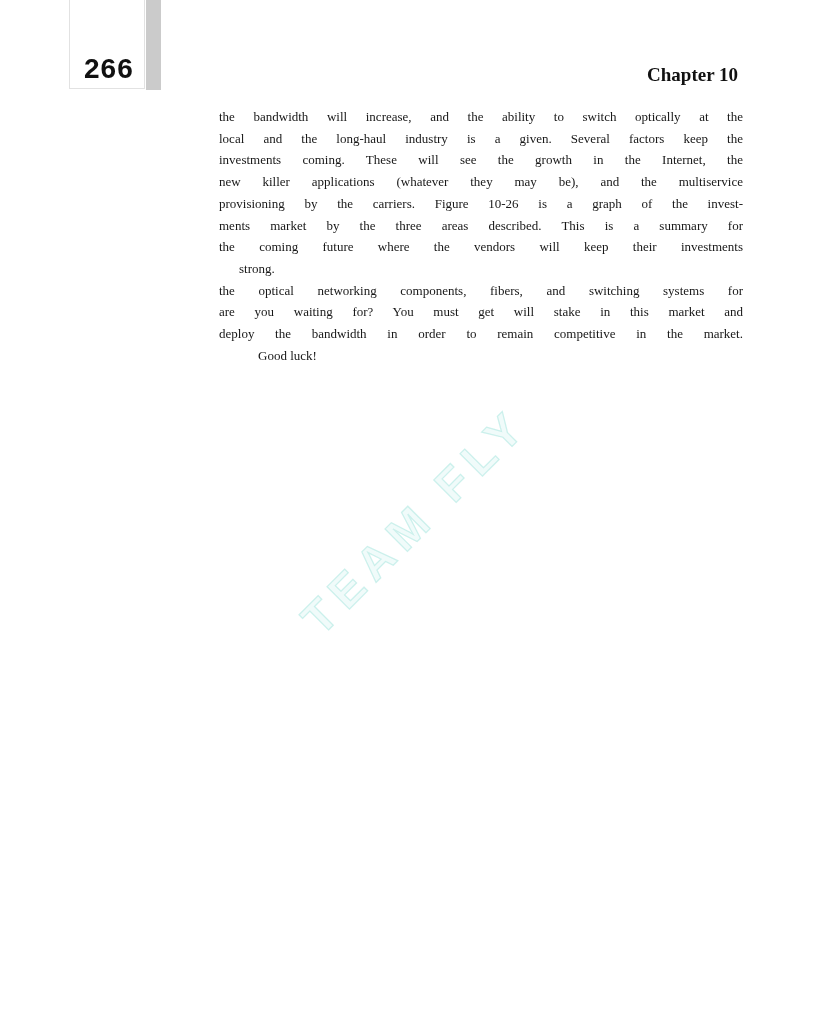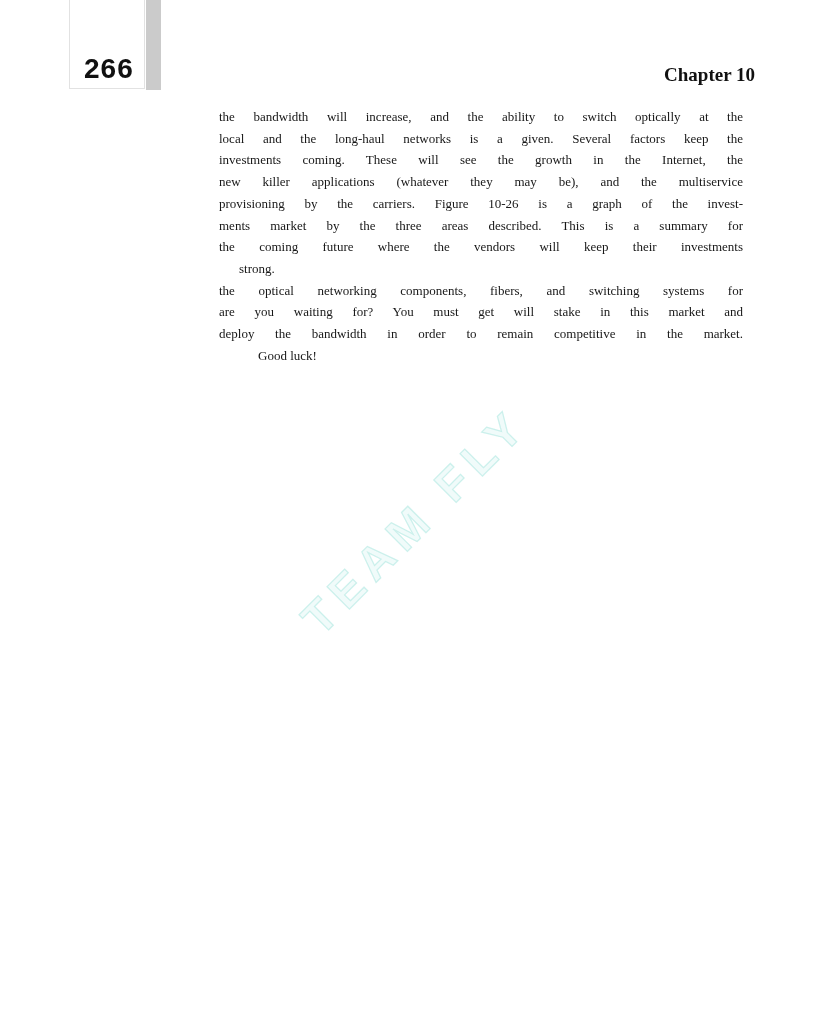--- a/index.html
+++ b/index.html
@@ -45,21 +45,21 @@
     top: 0;
     width: 15px;
     height: 90px;
     background: #cbcbcb;
   }
 
   
   .chapter-header {
     position: absolute;
     top: 64px;
-    right: 72px;
+    right: 89px;
     font-family: "Liberation Serif", serif;
     font-weight: bold;
     font-size: 19px;
     color: #111111;
   }
 
   
   .text-block {
     position: absolute;
     left: 219px;
@@ -108,21 +108,21 @@
 
   <div class="page-number-box">
     <span class="page-number">266</span>
   </div>
   <div class="page-number-tab"></div>
 
   <div class="chapter-header">Chapter 10</div>
 
   <div class="text-block">
       <div class="line">the bandwidth will increase, and the ability to switch optically at the</div>
-      <div class="line">local and the long-haul networks is a given. Several factors keep the</div>
+      <div class="line">local and the long-haul industry is a given. Several factors keep the</div>
       <div class="line">investments coming. These will see the growth in the Internet, the</div>
       <div class="line">new killer applications (whatever they may be), and the multiservice</div>
       <div class="line">provisioning by the carriers. Figure 10-26 is a graph of the invest-</div>
       <div class="line">ments market by the three areas described. This is a summary for</div>
       <div class="line">the coming future where the vendors will keep their investments</div>
       <div class="line flush">strong.</div>
       <div class="line">the optical networking components, fibers, and switching systems for</div>
       <div class="line">are you waiting for? You must get will stake in this market and</div>
       <div class="line">deploy the bandwidth in order to remain competitive in the market.</div>
       <div class="line indent flush">Good luck!</div>

